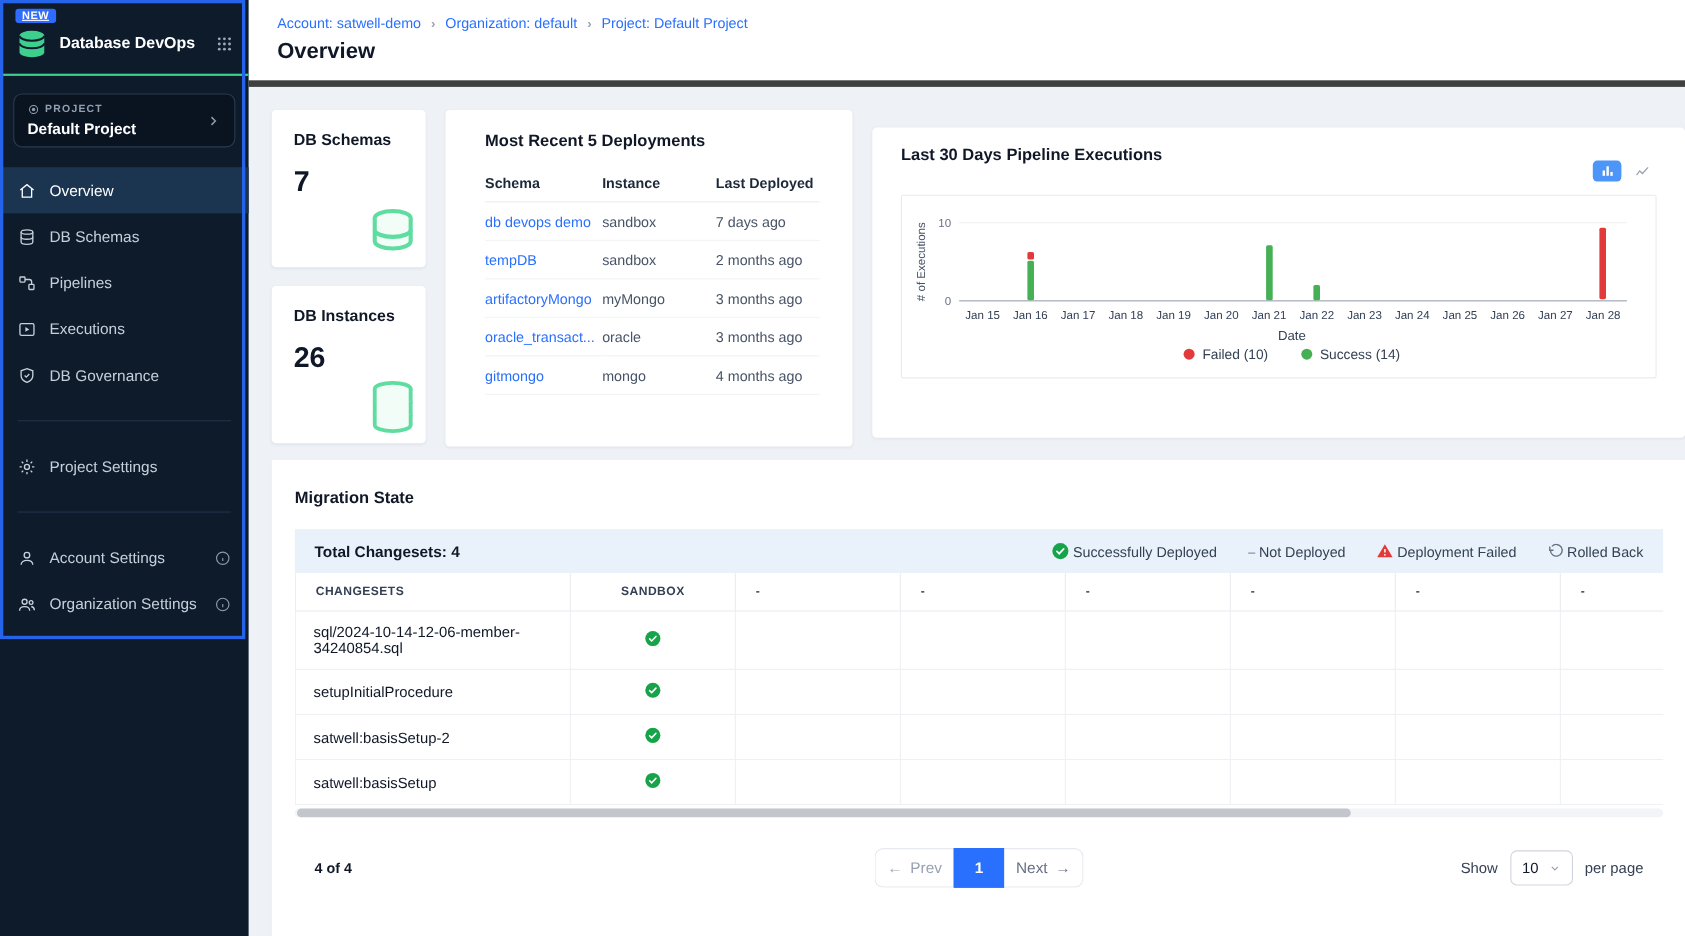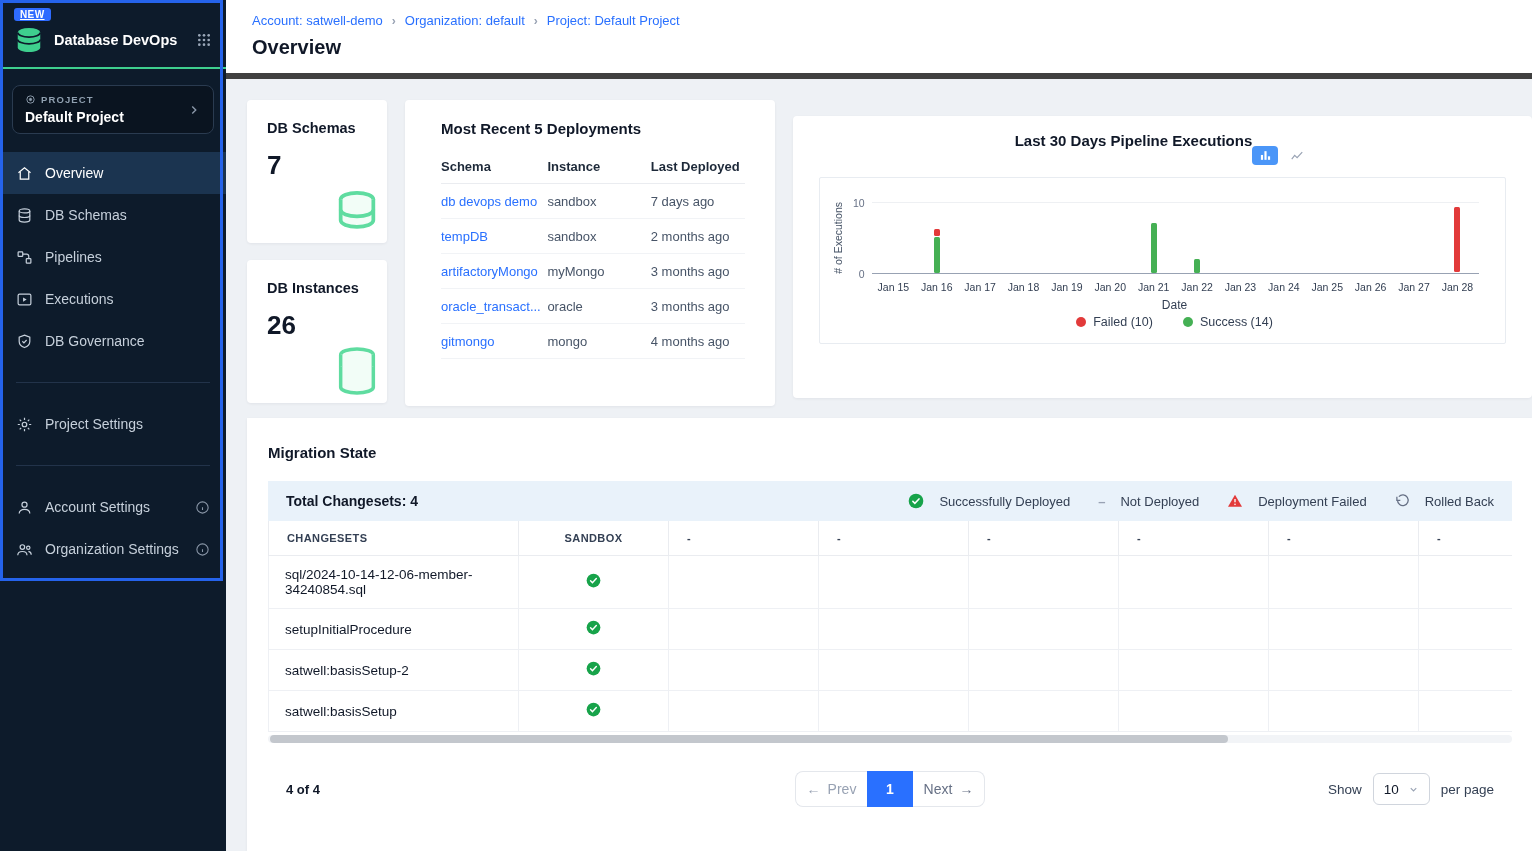--- a/index.html
+++ b/index.html
@@ -44,21 +44,21 @@
   .stat-icon { position:absolute; right:2px; bottom:0; }
 
   .deploy-card { width:370px; height:306px; padding:20px 30px 14px 36px; }
   .card-title { font-size:15px; font-weight:700; color:#101828; }
   table.deploy { width:100%; border-collapse:collapse; margin-top:12px; font-size:13px; }
   table.deploy th { text-align:left; font-weight:600; color:#1d2939; padding:10px 0 9px; border-bottom:1px solid #eaecf0; }
   table.deploy td { padding:10px 0 9px; border-bottom:1px solid #f1f3f6; color:#475467; }
   table.deploy .schema-link { color:#2970ff; cursor:pointer; }
 
   .chart-card { flex:1; margin-top:16px; height:282px; padding:16px 26px 18px; min-width:0; }
-  .chart-head { display:flex; justify-content:center; align-items:flex-start; }
+  .chart-head { display:flex; justify-content:space-between; align-items:flex-start; }
   .chart-toggles { display:flex; gap:6px; margin-top:14px; }
   .toggle { width:26px; height:19px; border-radius:4px; display:flex; align-items:center; justify-content:center; cursor:pointer; }
   .toggle.active { background:#4b96f8; color:#fff; }
   .toggle.inactive { color:#98a2b3; }
   .chart-box { border:1px solid #e8ecf1; border-radius:2px; margin-top:12px; padding:24px 26px 10px 12px; }
   .plot-grid { display:grid; grid-template-columns:auto 26px 1fr; }
   .ylabel { writing-mode:vertical-rl; transform:rotate(180deg); font-size:10.5px; color:#475467; max-height:78px; line-height:1.3; text-align:center; align-self:start; }
   .yticks { height:72px; display:flex; flex-direction:column; justify-content:space-between; align-items:flex-end; padding-right:7px; font-size:10.5px; color:#667085; }
   .yticks .t-top { transform:translateY(-5px); }
   .yticks .t-bot { transform:translateY(6px); }
@@ -78,21 +78,21 @@
   
   .migration-panel { background:#fff; margin-top:12px; flex:1; padding:26px 20px 0 21px; display:flex; flex-direction:column; min-height:0; box-shadow:0 1px 3px rgba(16,24,40,.06); }
   .mig-title { font-size:15px; font-weight:700; color:#101828; }
   .schema-row { display:flex; align-items:center; gap:17px; margin-top:24px; }
   .schema-label { font-size:13.5px; color:#344054; }
   .schema-select { width:265px; height:34px; border:1px solid #d0d5dd; border-radius:6px; display:flex; align-items:center; justify-content:space-between; padding:0 12px; font-size:14px; color:#101828; background:#fff; cursor:pointer; }
   .mig-table-wrap { margin-top:20px; }
   .total-bar { background:#e9f2fa; height:40px; display:flex; align-items:center; justify-content:space-between; padding:0 18px; }
   .total-label { font-size:14px; font-weight:700; color:#101828; }
   .status-legend { display:flex; gap:28px; align-items:center; }
-  .sl-item { display:flex; gap:15px; align-items:center; font-size:13px; color:#344054; }
+  .sl-item { display:flex; gap:3px; align-items:center; font-size:13px; color:#344054; }
   .sl-dash { color:#98a2b3; font-weight:700; }
   .table-scroll { overflow:hidden; }
   table.mig { border-collapse:collapse; width:1298px; table-layout:fixed; font-size:13.5px; }
   table.mig th { font-size:11px; letter-spacing:.4px; font-weight:700; color:#344054; text-align:left; padding:11px 18px; border:1px solid #eaecf0; border-top:none; background:#fff; }
   table.mig th.center, table.mig td.center { text-align:center; }
   table.mig td { border:1px solid #eef0f4; padding:11px 16px; color:#101828; }
   .hscroll { height:8px; background:#f2f4f7; border-radius:4px; margin-top:3px; position:relative; cursor:pointer; }
   .hthumb { position:absolute; left:2px; top:0; height:8px; width:77%; background:#c3c7cd; border-radius:4px; }
   .pagination { display:flex; align-items:center; margin-top:30px; padding-bottom:16px; position:relative; }
   .count { font-size:13px; font-weight:700; color:#101828; padding-left:18px; }

